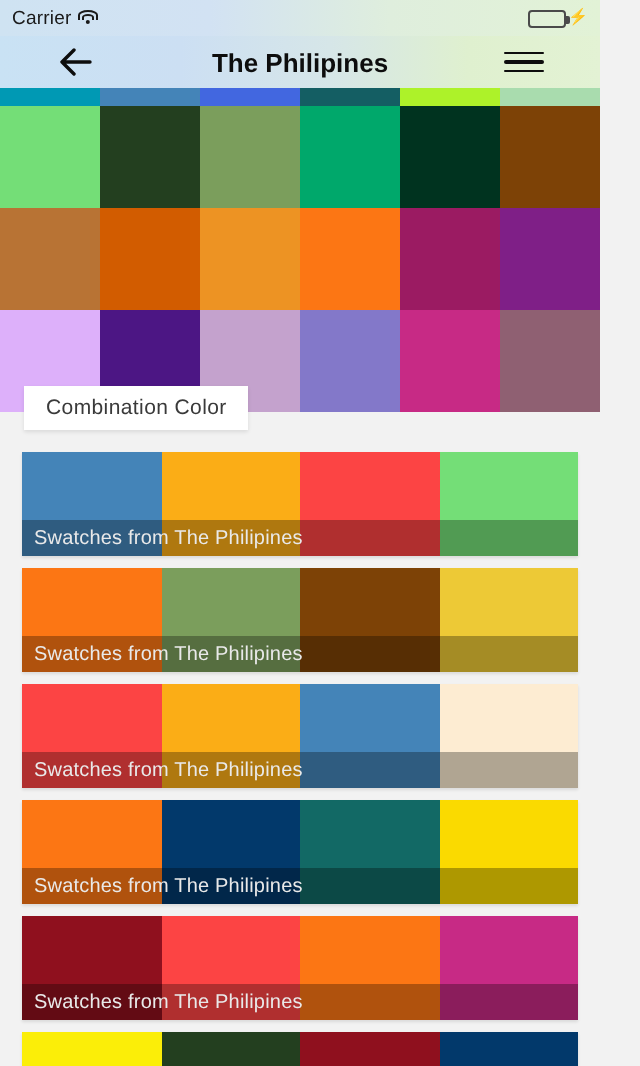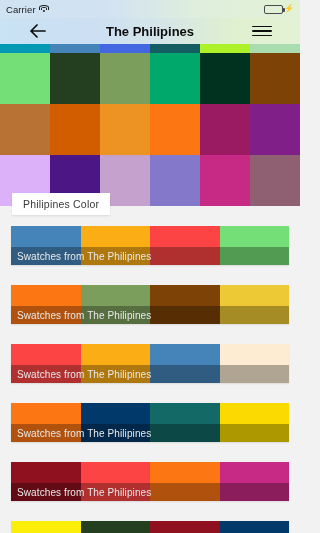--- a/index.html
+++ b/index.html
@@ -60,21 +60,21 @@
   .combo-tab {
     position:absolute; left:12px; top:193px;
     background:#ffffff; padding:5px 11px;
     font-size:10.5px; color:#3a3a3a; letter-spacing:.2px;
     box-shadow:0 1px 2px rgba(0,0,0,.10);
   }
 
   
   .swatch-list { position:absolute; left:0; top:226px; width:300px; padding:0 11px; }
   .swatch-card {
-    position:relative; height:39px; margin-bottom:20px;
+    position:relative; height:52px; margin-bottom:6px;
     display:flex; overflow:hidden;
     box-shadow:0 1px 1.5px rgba(0,0,0,.10);
   }
   .swatch-card .seg { flex:1 1 0; height:100%; }
   .swatch-overlay {
     position:absolute; left:0; bottom:0; width:100%; height:18px;
     background:rgba(0,0,0,.30);
   }
   .swatch-label {
     position:absolute; left:6px; bottom:0; height:18px;
@@ -148,21 +148,21 @@
         <div class="cell" style="background: rgb(221, 176, 250);"></div>
         <div class="cell" style="background: rgb(76, 22, 132);"></div>
         <div class="cell" style="background: rgb(196, 162, 205);"></div>
         <div class="cell" style="background: rgb(131, 120, 201);"></div>
         <div class="cell" style="background: rgb(199, 42, 133);"></div>
         <div class="cell" style="background: rgb(143, 96, 114);"></div>
       </div>
   </div>
 
   <div class="combo-tab">
-    <span>Philipines Color</span>
+    <span>Combination Color</span>
   </div>
 
   <div class="swatch-list" id="swatch-list">
       <div class="swatch-card">
         <div class="seg" style="background: rgb(68, 132, 184);"></div>
         <div class="seg" style="background: rgb(251, 173, 22);"></div>
         <div class="seg" style="background: rgb(252, 68, 68);"></div>
         <div class="seg" style="background: rgb(116, 222, 119);"></div>
         <div class="swatch-overlay"></div>
         <div class="swatch-label">Swatches from The Philipines</div>

